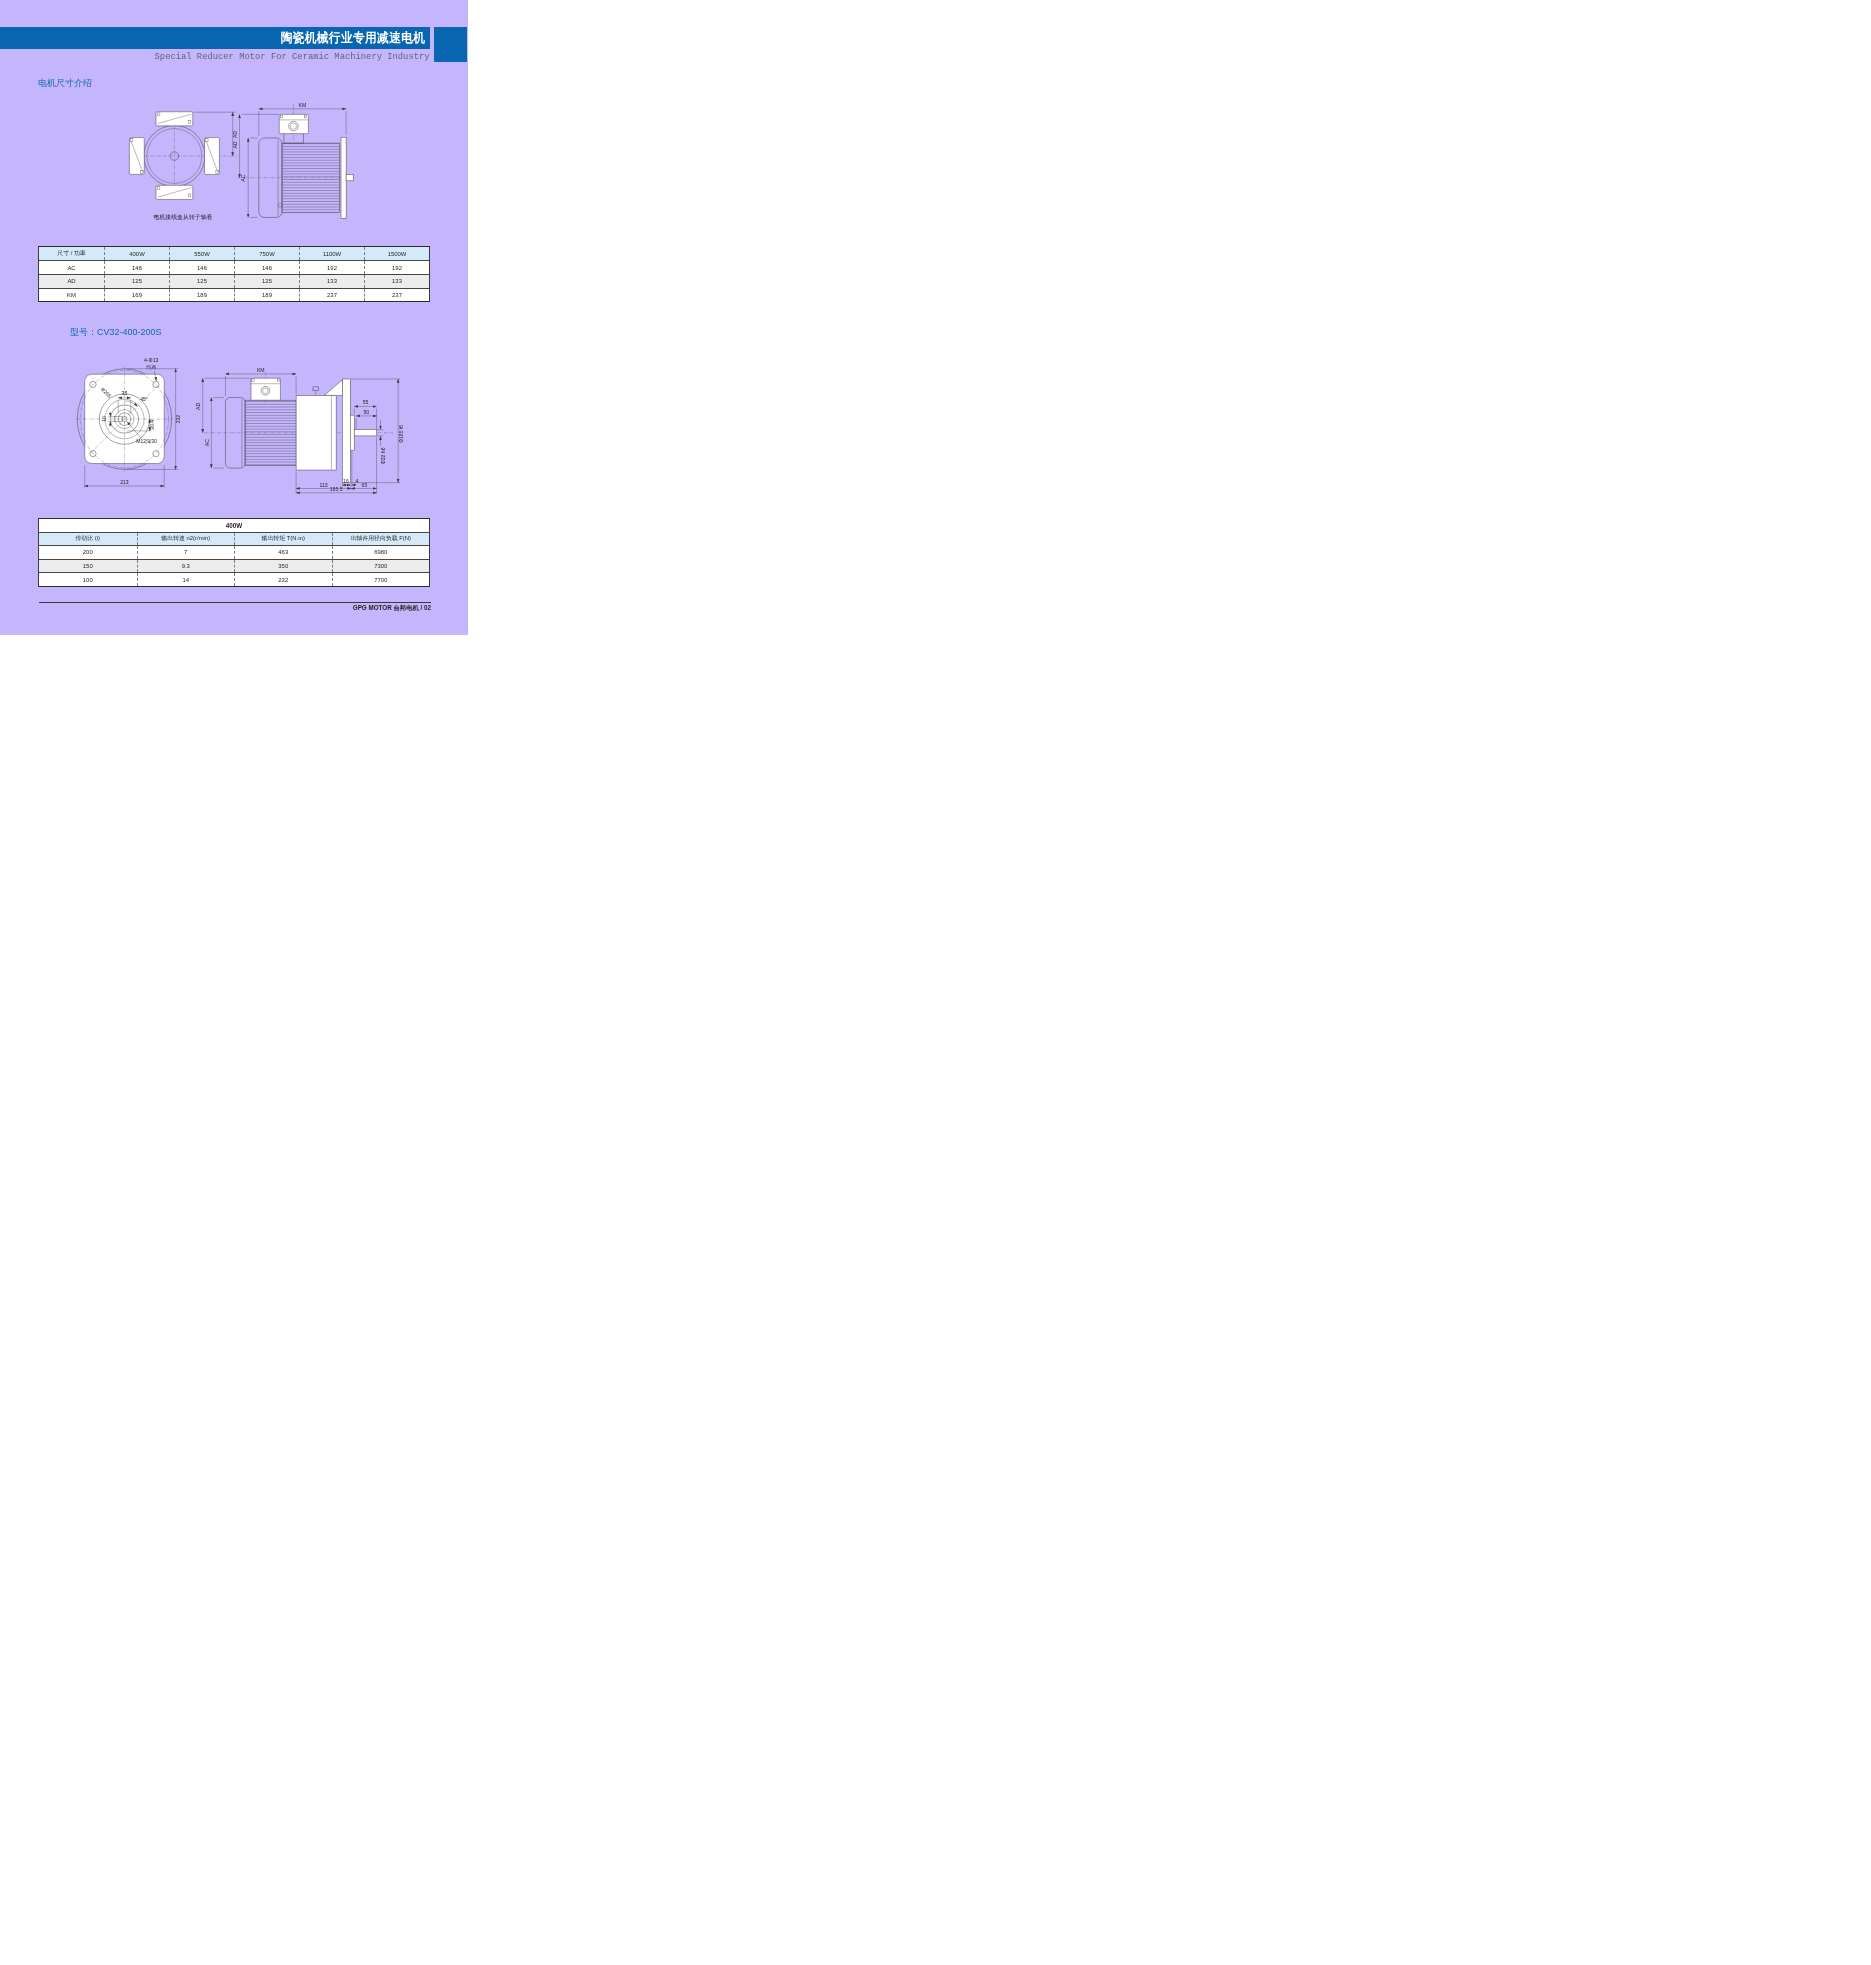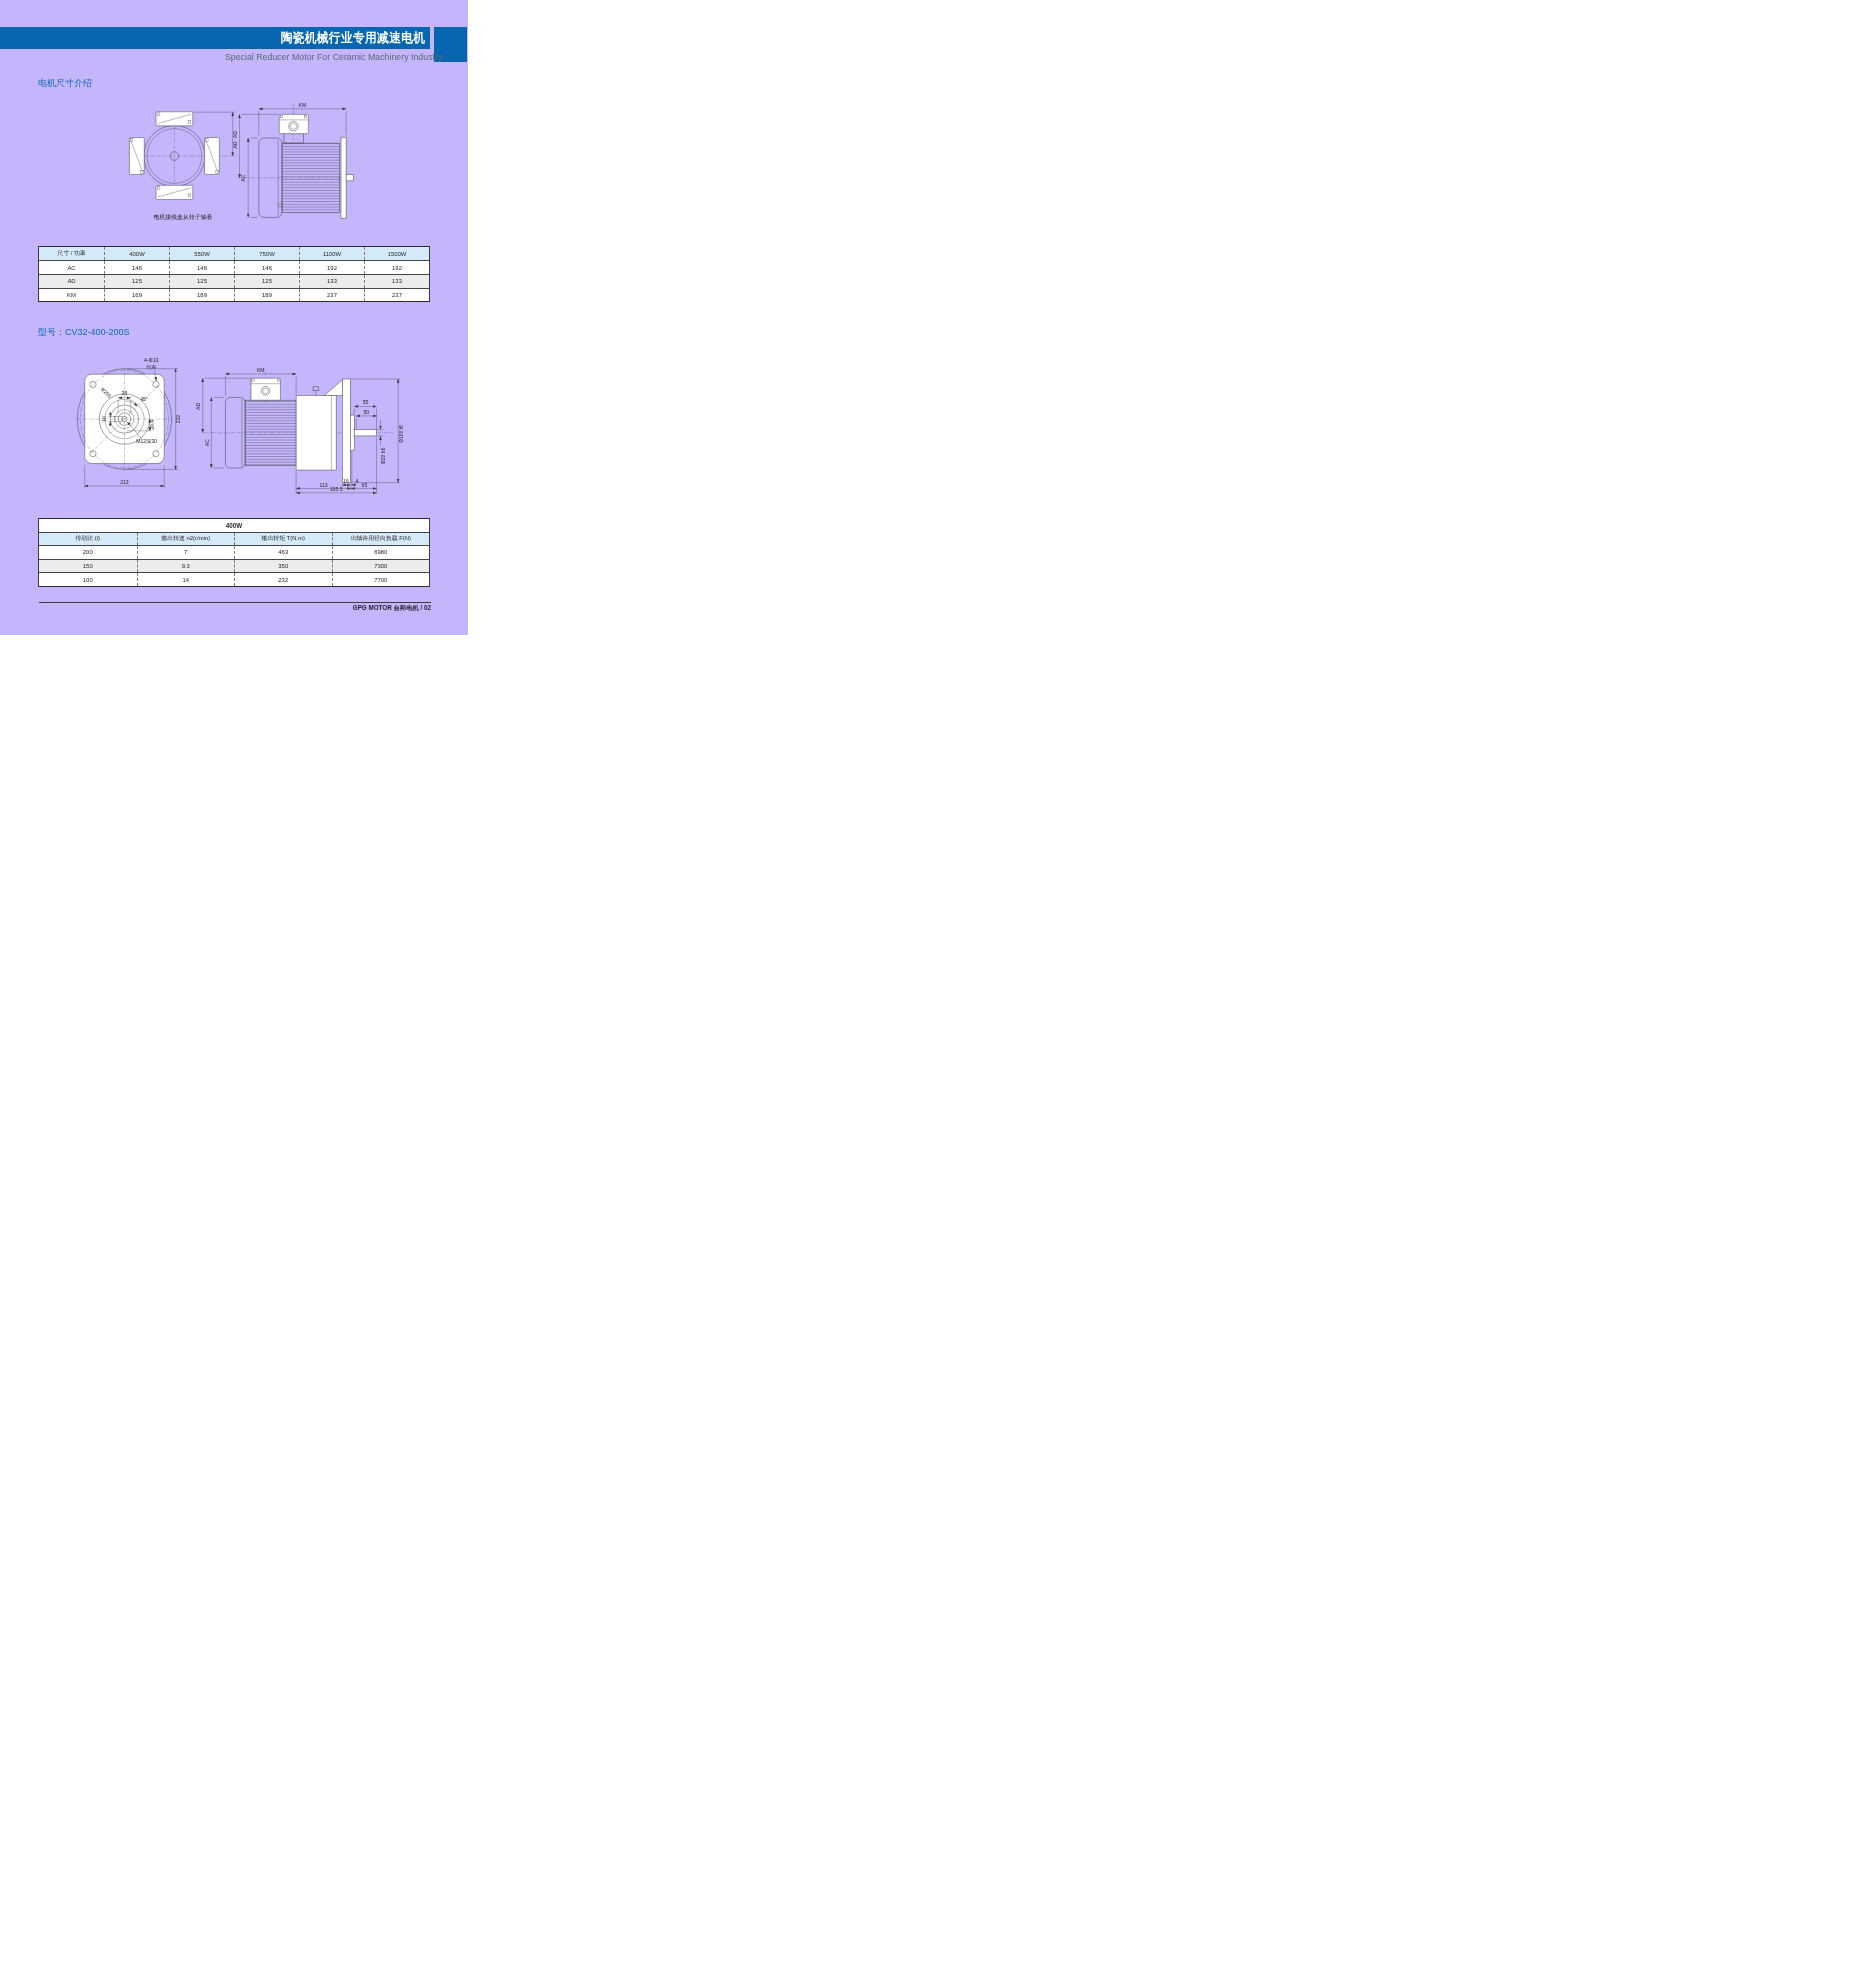--- a/index.html
+++ b/index.html
@@ -10,29 +10,29 @@
   
   .banner {
     position:absolute; left:0; top:27px; width:430px; height:22.4px;
     background:#0866b0; display:flex; align-items:center; justify-content:flex-end;
   }
   .banner-title {
     color:#ffffff; font-weight:bold; font-size:13px; padding-right:5.5px;
     transform:scaleX(.9); transform-origin:100% 50%; white-space:nowrap; letter-spacing:0.4px;
   }
   .corner-block { position:absolute; left:434px; top:27px; width:33px; height:35px; background:#0866b0; }
-  .subtitle-row { position:absolute; left:16px; top:51px; width:426px; text-align:right; }
+  .subtitle-row { position:absolute; left:4px; top:51px; width:426px; text-align:right;font-family:Liberation Mono, monospace; }
   .subtitle {
     display:inline-block; font-size:9.4px; color:#5a6a73; white-space:nowrap;
     transform:scaleX(.94); transform-origin:100% 50%;
   }
   
   .sec-title { position:absolute; left:38px; color:#0f68b2; font-weight:normal; font-size:9px; white-space:nowrap; }
   #sec1-title { top:77px; }
-  #sec2-title { top:326px; }
+  #sec2-title { top:326px;margin-left:32px; }
   .caption { position:absolute; left:118px; top:213px; width:130px; text-align:center; font-size:5.9px; color:#1d1d1f; }
   
   svg { position:absolute; overflow:visible; }
   svg text { fill:#231f20; font-size:13px; font-family:"Liberation Sans","DejaVu Sans",sans-serif; }
   .out  { stroke:#3a3a3a; stroke-width:1.2; fill:none; }
   .outw { stroke:#3a3a3a; stroke-width:1.2; fill:#ffffff; }
   .dim  { stroke:#3a3a3a; stroke-width:.9; fill:none; }
   .cl   { stroke:#4a4a4a; stroke-width:.8; fill:none; stroke-dasharray:9 3 2 3; }
   
   .tbl {

